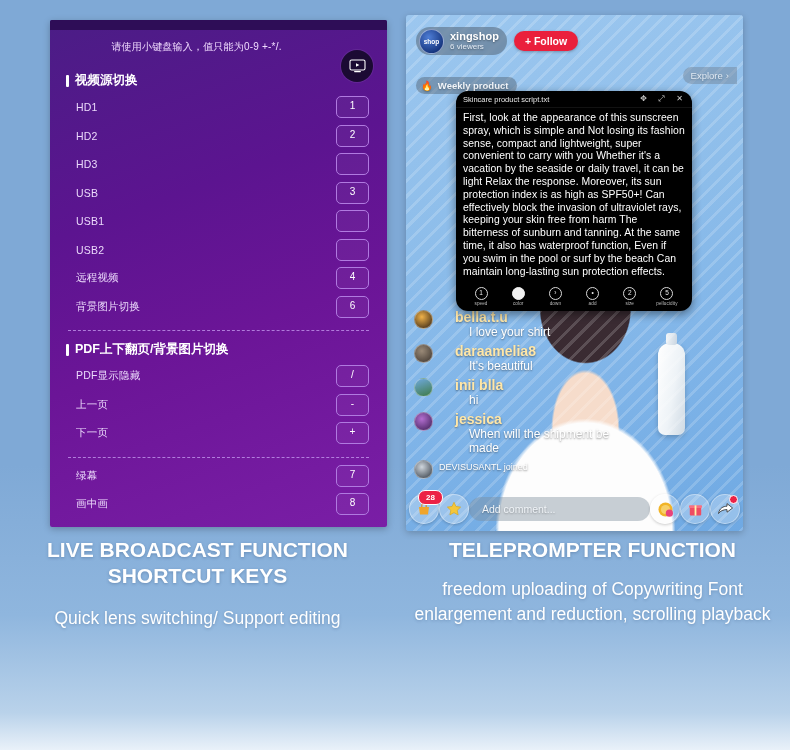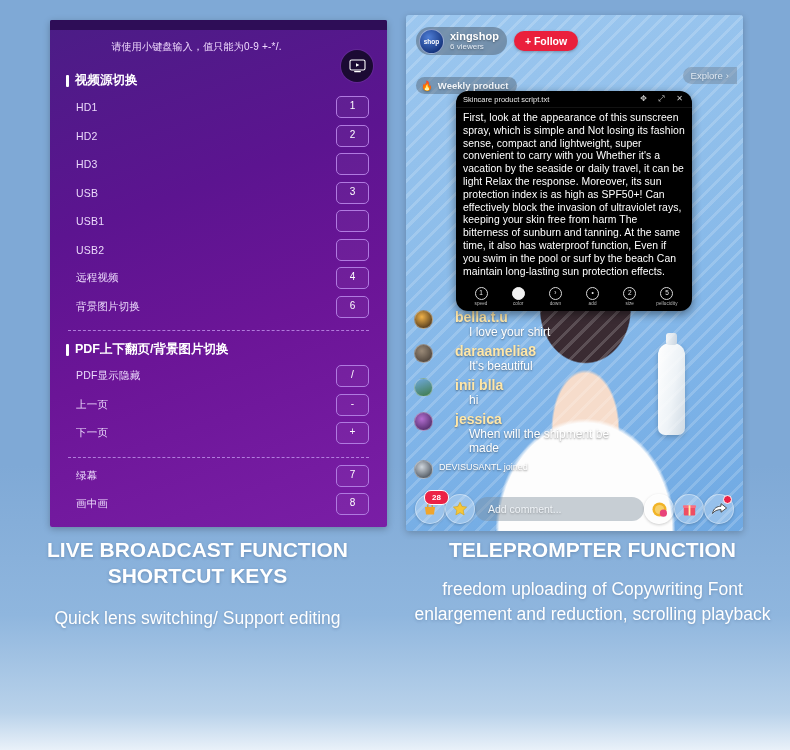--- a/index.html
+++ b/index.html
@@ -155,21 +155,21 @@
   .av4{background:radial-gradient(circle at 40% 35%,#b36fd0,#3a1c52);}
   .av5{background:radial-gradient(circle at 40% 35%,#cfd6dd,#2e3640);}
   .chat-body{line-height:1.12;}
   .chat-user{color:#ffe7a8;font-size:14px;font-weight:600;text-shadow:0 1px 2px rgba(0,0,0,.45);padding-left:16px;}
   .chat-msg{color:#ffffff;font-size:12px;text-shadow:0 1px 2px rgba(0,0,0,.45);padding-left:30px;}
   .chat-join{color:#ffffff;font-size:9px;font-weight:400;text-shadow:0 1px 2px rgba(0,0,0,.45);padding-top:2px;}
 
   
   .actionbar{
     position:absolute;left:0;right:0;bottom:7px;z-index:7;
-    display:flex;align-items:center;padding:0 9px;
+    display:flex;align-items:center;padding:0 3px;
   }
   .circ{
     width:28px;height:28px;border-radius:50%;flex:0 0 auto;position:relative;
     display:flex;align-items:center;justify-content:center;
     background:rgba(255,255,255,.26);border:1px solid rgba(255,255,255,.38);
     box-shadow:0 1px 3px rgba(0,0,0,.2);
   }
   .comment-field{
     flex:1;height:24px;border-radius:13px;background:rgba(125,140,155,.42);
     display:flex;align-items:center;padding:0 13px;

